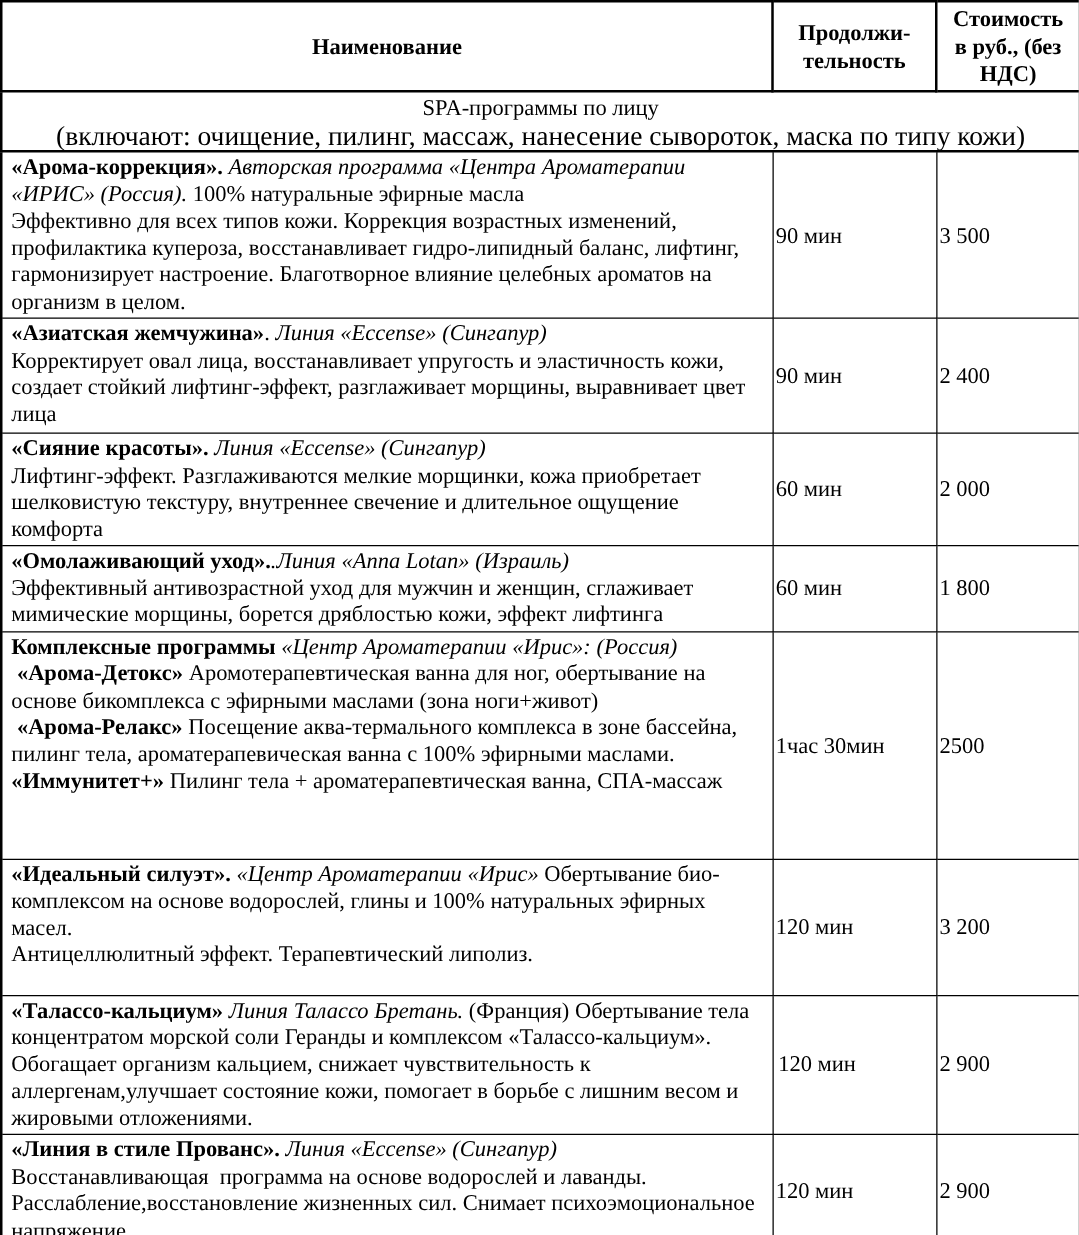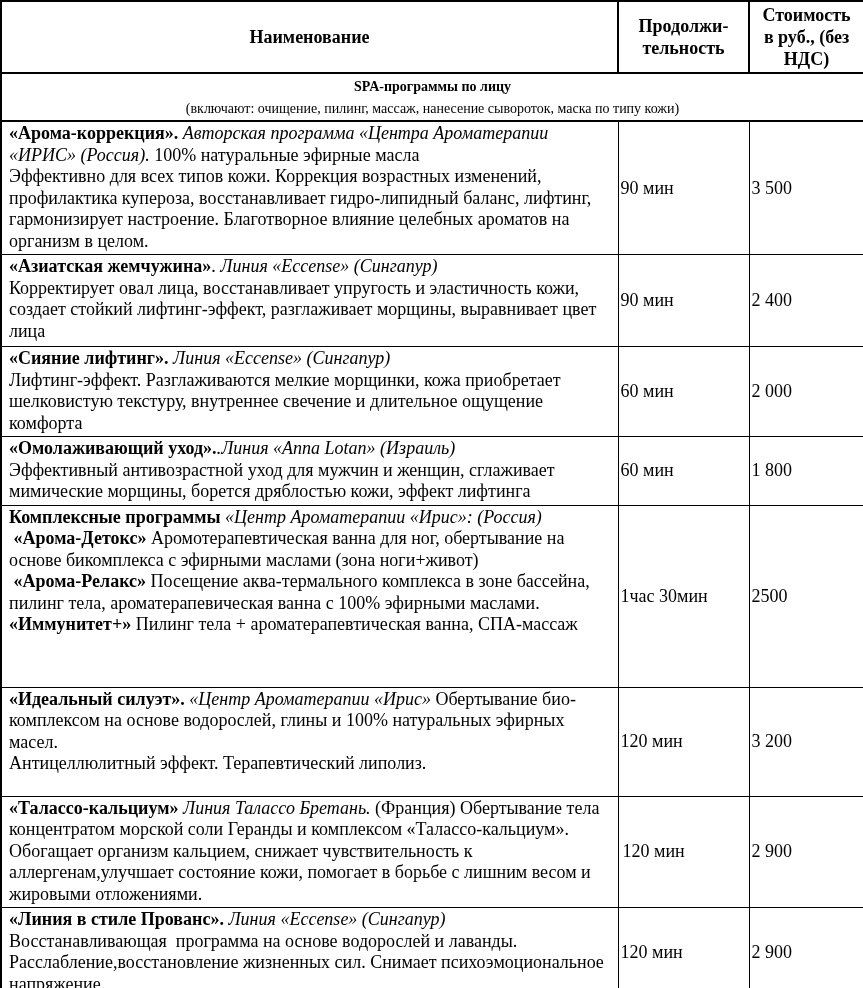--- a/index.html
+++ b/index.html
@@ -27,22 +27,22 @@
     vertical-align: middle;
     white-space: pre-line;
     padding: 2px;
   }
   td.section-cell {
     border-width: 2px;
     text-align: center;
     vertical-align: middle;
     padding: 1px 4px;
   }
-  .section-title { font-weight: bold; font-size: 14px; line-height: 23px; }
-  .section-subtitle { font-size: 14px; line-height: 21px; }
+  .section-title { font-weight: normal; font-size: 18px; line-height: 23px; }
+  .section-subtitle { font-size: 22px; line-height: 21px; }
   td.name-cell {
     vertical-align: top;
     padding: 1px 8px 2px 7px;
     font-size: 18px;
     line-height: 21.5px;
     white-space: pre-wrap;
   }
   td.dur-cell, td.price-cell {
     text-align: left;
     vertical-align: middle;
@@ -90,21 +90,21 @@
     </tr>
 
     <tr style="height:92px">
       <td class="name-cell"><span class="seg bold">«Азиатская жемчужина»</span><span class="seg normal">. </span><span class="seg italic">Линия «Eccense» (Сингапур)</span><span class="seg normal">
 Корректирует овал лица, восстанавливает упругость и эластичность кожи, создает стойкий лифтинг-эффект, разглаживает морщины, выравнивает цвет лица</span></td>
       <td class="dur-cell">90 мин</td>
       <td class="price-cell">2 400</td>
     </tr>
 
     <tr style="height:90px">
-      <td class="name-cell"><span class="seg bold">«Сияние лифтинг». </span><span class="seg italic">Линия «Eccense» (Сингапур)</span><span class="seg normal">
+      <td class="name-cell"><span class="seg bold">«Сияние красоты». </span><span class="seg italic">Линия «Eccense» (Сингапур)</span><span class="seg normal">
 Лифтинг-эффект. Разглаживаются мелкие морщинки, кожа приобретает шелковистую текстуру, внутреннее свечение и длительное ощущение комфорта</span></td>
       <td class="dur-cell">60 мин</td>
       <td class="price-cell">2 000</td>
     </tr>
 
     <tr style="height:65px">
       <td class="name-cell"><span class="seg bold">«Омолаживающий уход».</span><span class="seg italic">.Линия «Anna Lotan» (Израиль)</span><span class="seg normal">
 Эффективный антивозрастной уход для мужчин и женщин, сглаживает мимические морщины, борется дряблостью кожи, эффект лифтинга</span></td>
       <td class="dur-cell">60 мин</td>
       <td class="price-cell">1 800</td>

